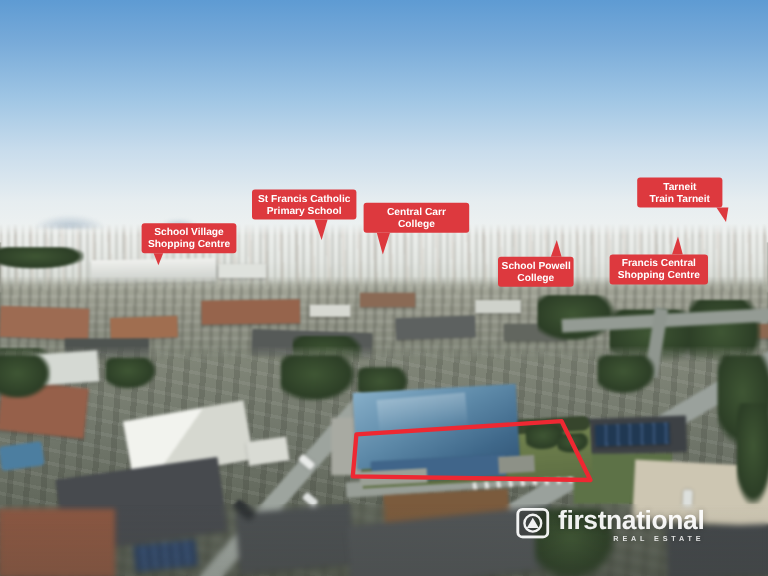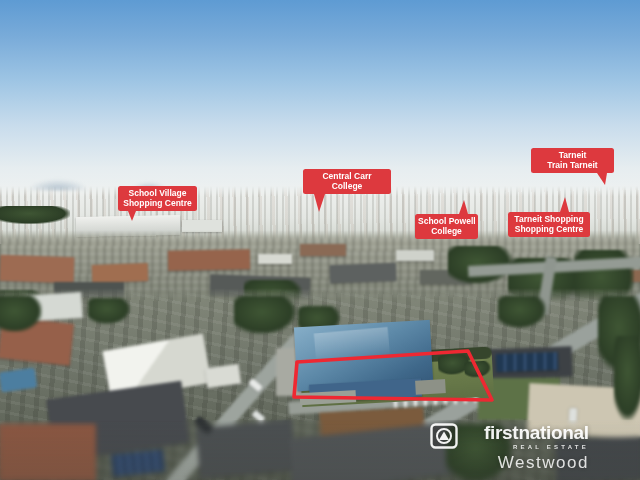--- a/index.html
+++ b/index.html
@@ -61,21 +61,21 @@
        box-sizing:border-box;z-index:50;}
   .loc span{display:block;white-space:nowrap;}
   .tail{position:absolute;width:0;height:0;border-style:solid;
         border-color:var(--red,#dd393e) transparent transparent transparent;}
   .tail.up{border-color:transparent transparent var(--red,#dd393e) transparent;}
 
   
   .logo{position:absolute;left:430px;top:423px;z-index:60;display:flex;gap:7px;
         color:#ffffff;opacity:.93;text-shadow:0 0 5px rgba(0,0,0,.30);align-items:flex-start;}
   .logo-text{display:flex;flex-direction:column;align-items:flex-end;}
-  .brand{font-size:19px;font-weight:bold;letter-spacing:-.3px;line-height:1;margin-left:19px;}
+  .brand{font-size:22px;font-weight:bold;letter-spacing:-.3px;line-height:1;}
   .tagline{font-size:6px;letter-spacing:3.2px;margin-top:2px;font-weight:bold;opacity:.9;}
   .office{font-size:17px;font-weight:normal;letter-spacing:1.5px;margin-top:3px;opacity:.9;}
 
   svg.outline{position:absolute;left:0;top:0;z-index:40;}
 </style>
 </head>
 <body>
 
 <div class="stage">
 
@@ -168,51 +168,55 @@
   </svg>
 
   <div class="bottomblur"></div>
 
   <div class="loc" style="left:118px;top:186px;width:79px;">
     <span>School Village</span>
     <span>Shopping Centre</span>
     <div class="tail" style="left:10px;bottom:-10px;border-width:10px 4px 0 4px;"></div>
   </div>
 
+  <div class="loc" style="left:210px;top:158px;width:87px;">
+    <span>St Francis Catholic</span>
+    <span>Primary School</span>
+    <div class="tail" style="left:52px;bottom:-17px;border-width:17px 5px 0 6px;"></div>
+  </div>
 
   <div class="loc" style="left:303px;top:169px;width:88px;">
     <span>Central Carr</span>
     <span>College</span>
     <div class="tail" style="left:11px;bottom:-18px;border-width:18px 6px 0 5px;"></div>
   </div>
 
   <div class="loc" style="left:415px;top:214px;width:63px;">
     <span>School Powell</span>
     <span>College</span>
     <div class="tail up" style="left:44px;top:-14px;border-width:0 4px 14px 5px;"></div>
   </div>
 
-  <div class="loc" style="left:531px;top:148px;width:83px;">
+  <div class="loc" style="left:531px;top:148px;width:71px;">
     <span>Tarneit</span>
     <span>Train Tarneit</span>
     <div class="tail" style="left:66px;bottom:-12px;border-width:12px 2px 0 8px;"></div>
   </div>
 
   <div class="loc" style="left:508px;top:212px;width:82px;">
-    <span>Tarneit Shopping</span>
+    <span>Francis Central</span>
     <span>Shopping Centre</span>
     <div class="tail up" style="left:52px;top:-15px;border-width:0 4px 15px 5px;"></div>
   </div>
 
   <div class="logo">
     <svg width="28" height="26" viewBox="0 0 28 26">
       <rect x="1.5" y="1.5" width="25" height="23" rx="4" fill="rgba(35,35,35,.35)" stroke="#ffffff" stroke-width="2.4"></rect>
       <circle cx="14" cy="13" r="7" fill="none" stroke="#ffffff" stroke-width="2"></circle>
       <polygon points="14,8.5 19,17 9,17" fill="#ffffff"></polygon>
     </svg>
     <div class="logo-text">
       <div class="brand">firstnational</div>
       <div class="tagline">REAL ESTATE</div>
-      <div class="office">Westwood</div>
     </div>
   </div>
 
 </div>
 
 </body></html>

